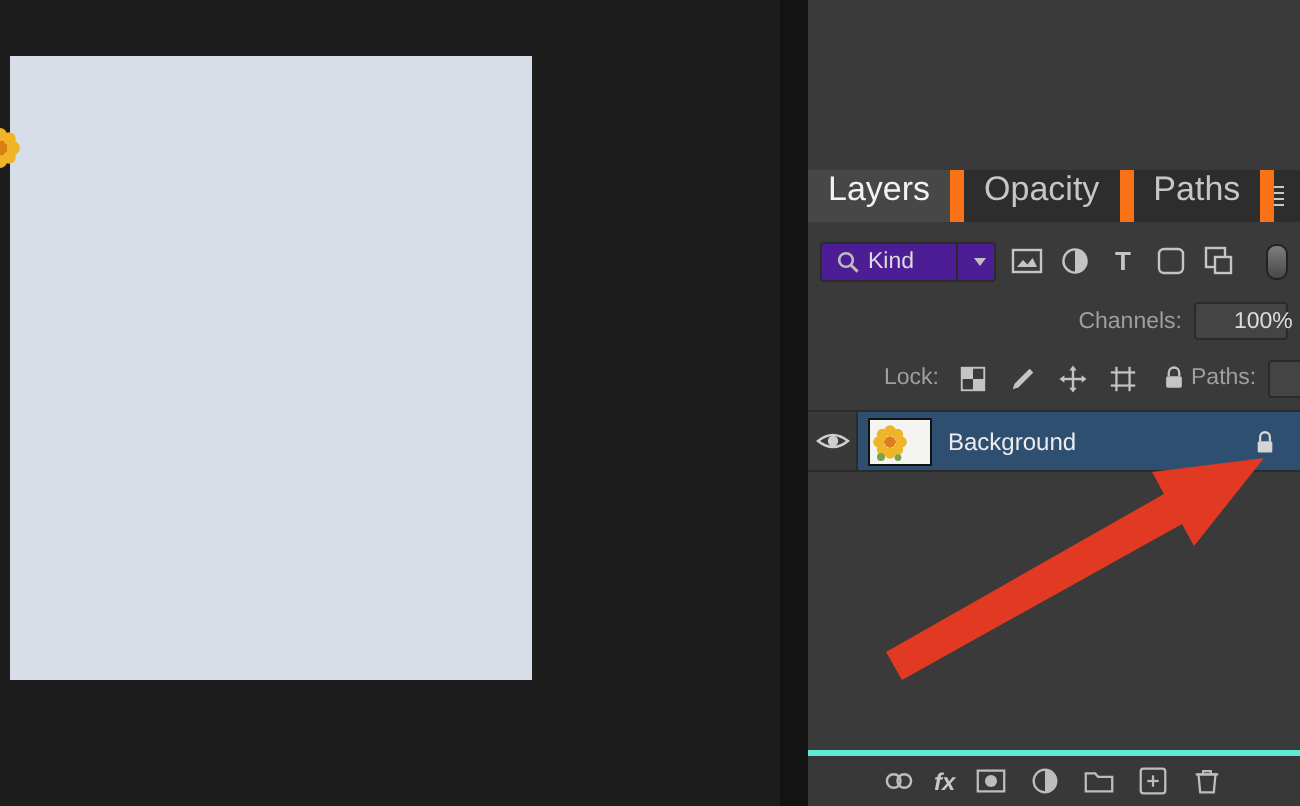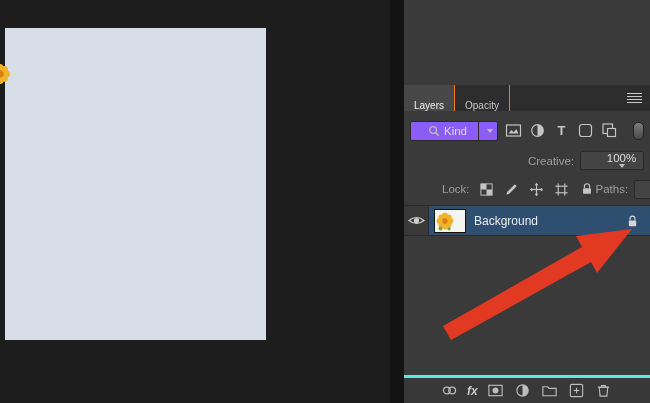--- a/index.html
+++ b/index.html
@@ -15,48 +15,48 @@
   .divider{position:absolute;left:390px;top:0;width:14px;height:403px;background:#131313;}
 
   
   .panel{position:absolute;left:404px;top:0;width:246px;height:403px;background:#3a3a3a;}
 
   .tooltip{position:absolute;left:0;top:0;width:233px;height:78px;background:#ffffff;color:#141414;
            font-size:12.5px;line-height:19px;padding:9px 10px 0 10px;}
 
   .tabbar{position:absolute;left:0;top:85px;width:246px;height:26px;background:#2d2d2d;
           display:flex;align-items:stretch;}
-  .tab{padding:0 10px;display:flex;align-items:flex-end;font-size:10px;color:#c6c6c6;
-       border-right:1px solid #f97316;cursor:default;}
+  .tab{padding:0 10px;display:flex;align-items:flex-start;font-size:17px;color:#c6c6c6;
+       border-right:7px solid #f97316;cursor:default;}
   .tab.active{background:#474747;color:#f2f2f2;}
   .panel-menu{margin-left:auto;margin-right:8px;align-self:center;width:15px;height:11px;
               display:flex;flex-direction:column;justify-content:space-between;}
   .panel-menu i{display:block;height:1.6px;background:#c9c9c9;}
 
   .row{position:absolute;left:0;width:246px;display:flex;align-items:center;padding:0 6px;}
   .filter-row{top:117px;height:27px;gap:6px;}
   .blend-row{top:148px;height:25px;}
   .lock-row{top:177px;height:24px;margin-left:32px;}
 
-  .select{height:20px;background:#8b5cf6;border:1px solid #2a2a2a;border-radius:2px;
-          display:flex;align-items:center;padding:0 0 0 17px;color:#dcdcdc;font-size:11.5px;}
+  .select{height:20px;background:#4c1d95;border:1px solid #2a2a2a;border-radius:2px;
+          display:flex;align-items:center;padding:0 0 0 7px;color:#dcdcdc;font-size:11.5px;}
   .kind-select{width:88px;gap:4px;}
   .blend-select{width:122px;}
   .sel-div{width:1px;align-self:stretch;background:#2a2a2a;margin-left:auto;}
   .caret{width:0;height:0;border-left:3.5px solid transparent;border-right:3.5px solid transparent;
          border-top:4px solid #c0c0c0;margin:0 4px;}
 
   .filter-icons{display:flex;gap:6px;align-items:center;}
   .ibtn{display:flex;align-items:center;justify-content:center;width:18px;height:18px;}
   .toggle-pill{margin-left:auto;width:11px;height:18px;border-radius:5px;border:1px solid #222;
                background:linear-gradient(#7d7d7d,#484848);}
 
   .lbl{color:#9f9f9f;font-size:11.5px;}
-  .value-box{width:64px;height:19px;background:#444444;border:1px solid #2a2a2a;border-radius:2px;
-             display:flex;align-items:center;padding-left:19px;color:#dcdcdc;font-size:11.5px;flex-direction:column;}
+  .value-box{width:47px;height:19px;background:#444444;border:1px solid #2a2a2a;border-radius:2px;
+             display:flex;align-items:center;padding-left:19px;color:#dcdcdc;font-size:11.5px;}
   .ml-auto{margin-left:auto;margin-right:6px;}
 
   .lock-icons{display:flex;gap:7px;align-items:center;margin-left:8px;}
 
   .layer-row{position:absolute;left:0;top:205px;width:246px;height:31px;background:#393939;
              border-top:1px solid #2b2b2b;border-bottom:1px solid #2b2b2b;display:flex;align-items:stretch;}
   .eye-cell{width:25px;border-right:1px solid #2b2b2b;display:flex;align-items:center;justify-content:center;}
   .layer-content{flex:1;background:#2e4f70;display:flex;align-items:center;padding:0 6px;gap:9px;}
   .thumb{width:30px;height:22px;background:#f4f5f1;outline:1px solid #121212;flex:0 0 auto;line-height:0;}
   .layer-name{color:#ececec;font-size:12px;}
@@ -96,20 +96,23 @@
   <div class="panel">
 
 
     <div class="tabbar">
       <div class="tab active">
         <span>Layers</span>
       </div>
       <div class="tab">
         <span>Opacity</span>
       </div>
+      <div class="tab">
+        <span>Paths</span>
+      </div>
       <div class="panel-menu">
           <i></i>
           <i></i>
           <i></i>
           <i></i>
         </div>
     </div>
 
     <div class="row filter-row">
       <div class="select kind-select">
@@ -148,21 +151,21 @@
           <svg width="17" height="17" viewBox="0 0 17 17">
               <rect x="2" y="2" width="9.5" height="9.5" fill="none" stroke="#c4c4c4" stroke-width="1.2"></rect>
               <rect x="6.5" y="6.5" width="8" height="8" fill="#3a3a3a" stroke="#c4c4c4" stroke-width="1.2"></rect>
             </svg>
         </span>
       </div>
       <span class="toggle-pill"></span>
     </div>
 
     <div class="row blend-row">
-      <span class="lbl ml-auto">Creative:</span>
+      <span class="lbl ml-auto">Channels:</span>
       <div class="value-box">
         <span>100%</span>
         <span class="sel-div"></span>
         <span class="caret"></span>
       </div>
     </div>
 
     <div class="row lock-row">
       <span class="lbl">Lock:</span>
       <div class="lock-icons">

